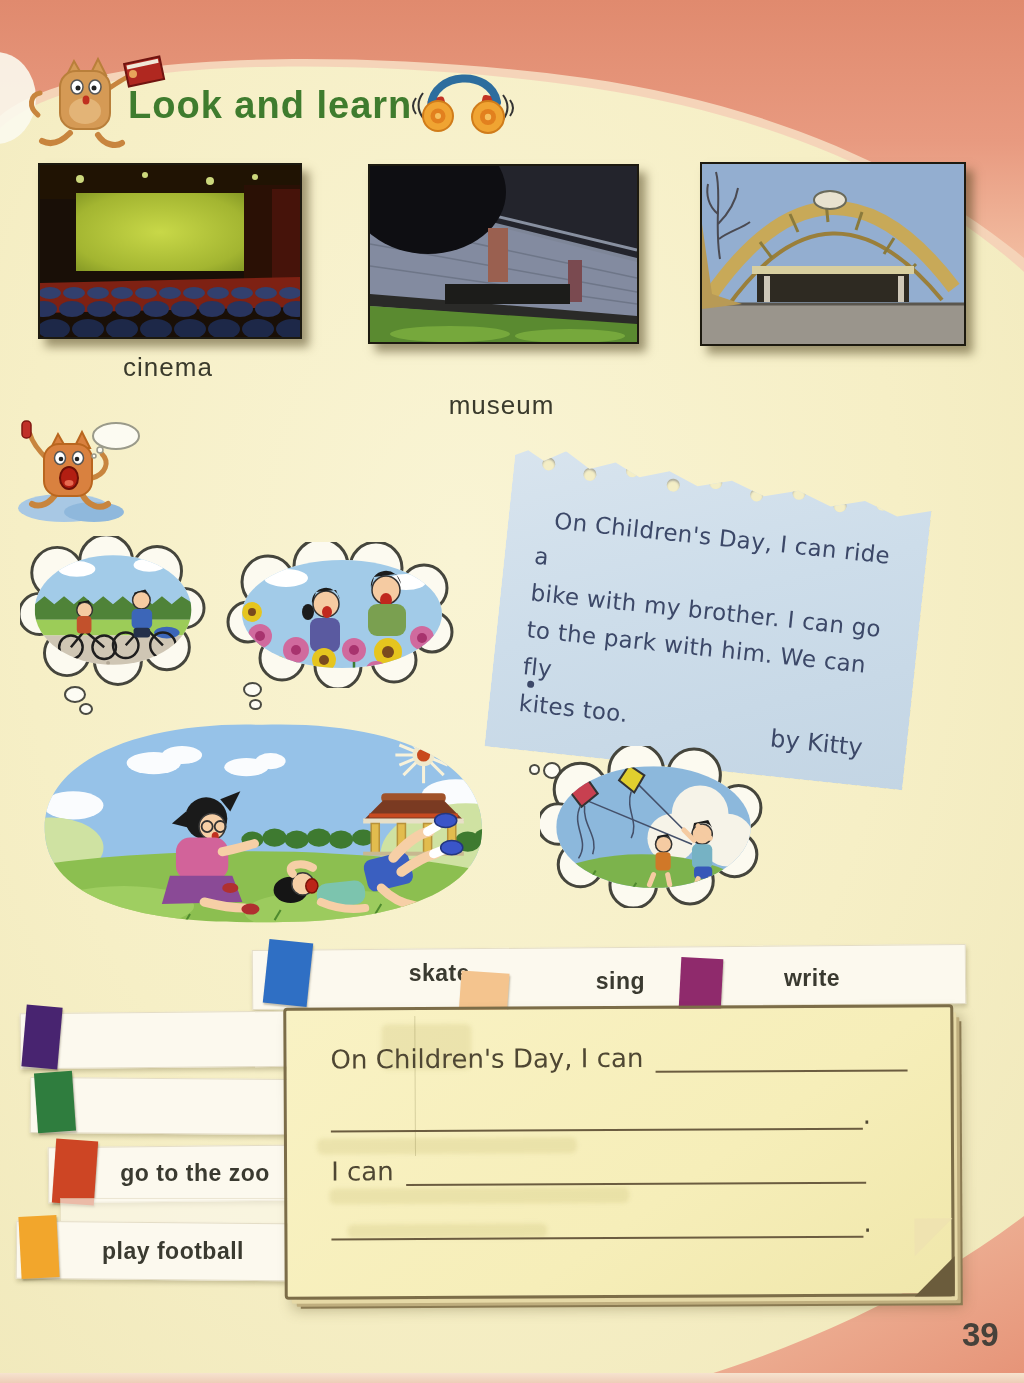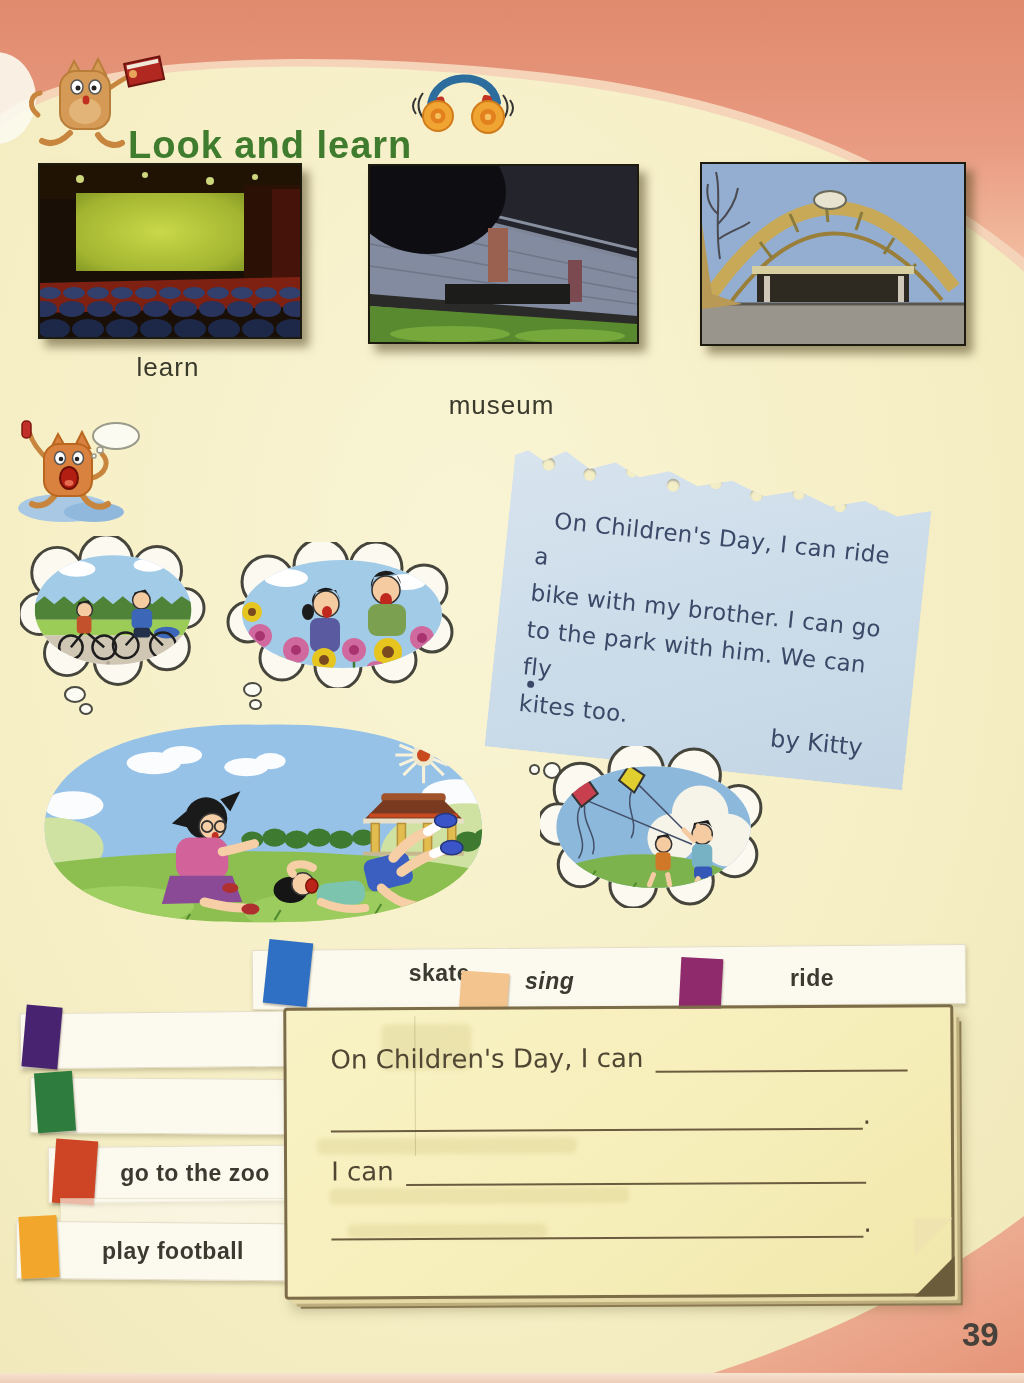--- a/index.html
+++ b/index.html
@@ -93,21 +93,21 @@
     <ellipse cx="75" cy="32" rx="6" ry="7" fill="#fff" stroke="#555" stroke-width="1.5"></ellipse>
     <circle cx="74" cy="33" r="2.5" fill="#222"></circle>
     <ellipse cx="66" cy="45" rx="3.5" ry="4.5" fill="#c03020"></ellipse>
     <g transform="rotate(-12 124 16)">
       <rect x="106" y="5" width="36" height="23" fill="#b02820" stroke="#701410" stroke-width="2"></rect>
       <rect x="108" y="7" width="32" height="4" fill="#f0e8d8"></rect>
     </g>
     <circle cx="113" cy="19" r="4" fill="#e8a45a"></circle>
   </svg>
 
-  <div class="abs hdr hdr-green" style="left:128px;top:84px;margin-top:40px;">Look and learn</div>
+  <div class="abs hdr hdr-green" style="left:128px;top:84px;">Look and learn</div>
 
   <svg class="abs" style="left:408px;top:58px;" width="110" height="85" viewBox="0 0 110 85">
     <path d="M8,40 q-6,8 0,16" stroke="#333" stroke-width="2" fill="none"></path>
     <path d="M15,35 q-9,12 0,25" stroke="#333" stroke-width="2" fill="none"></path>
     <path d="M102,42 q6,8 0,16" stroke="#333" stroke-width="2" fill="none"></path>
     <path d="M95,37 q9,12 0,25" stroke="#333" stroke-width="2" fill="none"></path>
     <rect x="20" y="40" width="17" height="11" rx="3" fill="#c23424" transform="rotate(-15 28 45)"></rect>
     <rect x="74" y="38" width="17" height="11" rx="3" fill="#c23424" transform="rotate(12 82 43)"></rect>
     <path d="M23,48 C25,14 82,10 89,44" stroke="#2d6d9e" stroke-width="8" fill="none" stroke-linecap="round"></path>
     <circle cx="30" cy="58" r="15" fill="#f0a432" stroke="#d07c1a" stroke-width="2"></circle>
@@ -218,21 +218,21 @@
       <rect x="50" y="102" width="162" height="8" fill="#d8cfa0"></rect>
       <rect x="55" y="110" width="152" height="28" fill="#2e2a22"></rect>
       <rect x="62" y="112" width="6" height="26" fill="#cfc8b8"></rect>
       <rect x="196" y="112" width="6" height="26" fill="#cfc8b8"></rect>
       <rect x="0" y="140" width="262" height="40" fill="#9a958c"></rect>
       <line x1="0" y1="140" x2="262" y2="140" stroke="#5a564e" stroke-width="3"></line>
       <polygon points="0,60 10,130 40,140 0,145" fill="#b89a56"></polygon>
     </svg>
   </div>
 
-  <div class="photo-label" style="left:38px;top:352px;width:260px;">learn</div>
+  <div class="photo-label" style="left:38px;top:352px;width:260px;">cinema</div>
   <div class="photo-label" style="left:368px;top:354px;width:267px;margin-top:36px;">museum</div>
 
   <svg class="abs" style="left:12px;top:420px;" width="130" height="105" viewBox="0 0 130 105">
     <ellipse cx="52" cy="88" rx="46" ry="14" fill="#a8c8e4"></ellipse>
     <ellipse cx="82" cy="92" rx="30" ry="10" fill="#8fb8dc"></ellipse>
     <path d="M45,72 C38,84 28,88 20,84" stroke="#c8853e" stroke-width="6" fill="none" stroke-linecap="round"></path>
     <path d="M70,74 C76,86 88,90 96,84" stroke="#c8853e" stroke-width="6" fill="none" stroke-linecap="round"></path>
     <path d="M80,58 C94,54 98,42 90,34" stroke="#c8853e" stroke-width="5" fill="none" stroke-linecap="round"></path>
     <path d="M36,40 C26,30 20,22 18,14" stroke="#c8853e" stroke-width="5" fill="none" stroke-linecap="round"></path>
     <rect x="10" y="1" width="9" height="17" rx="4" fill="#c03028" stroke="#801812" stroke-width="1.5"></rect>
@@ -525,23 +525,23 @@
       <rect x="150" y="96" width="20" height="24" rx="5" fill="#76b2c4"></rect>
       <rect x="152" y="118" width="18" height="12" rx="4" fill="#3558b8"></rect>
       <path d="M156,130 L152,142 M168,130 L172,140" stroke="#f5cba2" stroke-width="5" stroke-linecap="round"></path>
     </g>
   </svg>
 
   <div class="strip" style="left:252px;top:947px;width:712px;height:58px;transform:rotate(-.5deg);"></div>
   <div class="tab" style="left: 266px; top: 941px; width: 44px; height: 64px; transform: rotate(6deg); background-color: rgb(47, 111, 196);"></div>
   <div class="word" style="left:330px;top:960px;width:140px;text-align:right;">skate</div>
   <div class="tab" style="left: 460px; top: 972px; width: 48px; height: 46px; transform: rotate(4deg); background-color: rgb(244, 196, 142);"></div>
-  <div class="word" style="left:525px;top:968px;width:120px;text-align:left;font-style:italic;">sing</div>
+  <div class="word" style="left:525px;top:968px;width:120px;text-align:right;">sing</div>
   <div class="tab" style="left: 680px; top: 958px; width: 42px; height: 52px; transform: rotate(3deg); background-color: rgb(143, 42, 108);"></div>
-  <div class="word" style="left:742px;top:965px;width:140px;text-align:center;">ride</div>
+  <div class="word" style="left:742px;top:965px;width:140px;text-align:center;">write</div>
 
   <div class="strip" style="left:20px;top:1012px;width:268px;height:54px;transform:rotate(-.5deg);"></div>
   <div class="tab" style="left: 24px; top: 1006px; width: 36px; height: 62px; transform: rotate(5deg); background-color: rgb(72, 36, 112);"></div>
 
   <div class="strip" style="left:30px;top:1078px;width:258px;height:54px;transform:rotate(.4deg);"></div>
   <div class="tab" style="left: 36px; top: 1072px; width: 38px; height: 60px; transform: rotate(-4deg); background-color: rgb(47, 125, 62);"></div>
 
   <div class="strip" style="left:48px;top:1146px;width:242px;height:54px;transform:rotate(-.6deg);"></div>
   <div class="tab" style="left: 54px; top: 1140px; width: 42px; height: 64px; transform: rotate(4deg); background-color: rgb(205, 69, 36);"></div>
   <div class="word" style="left:100px;top:1160px;width:190px;text-align:center;">go to the zoo</div>

